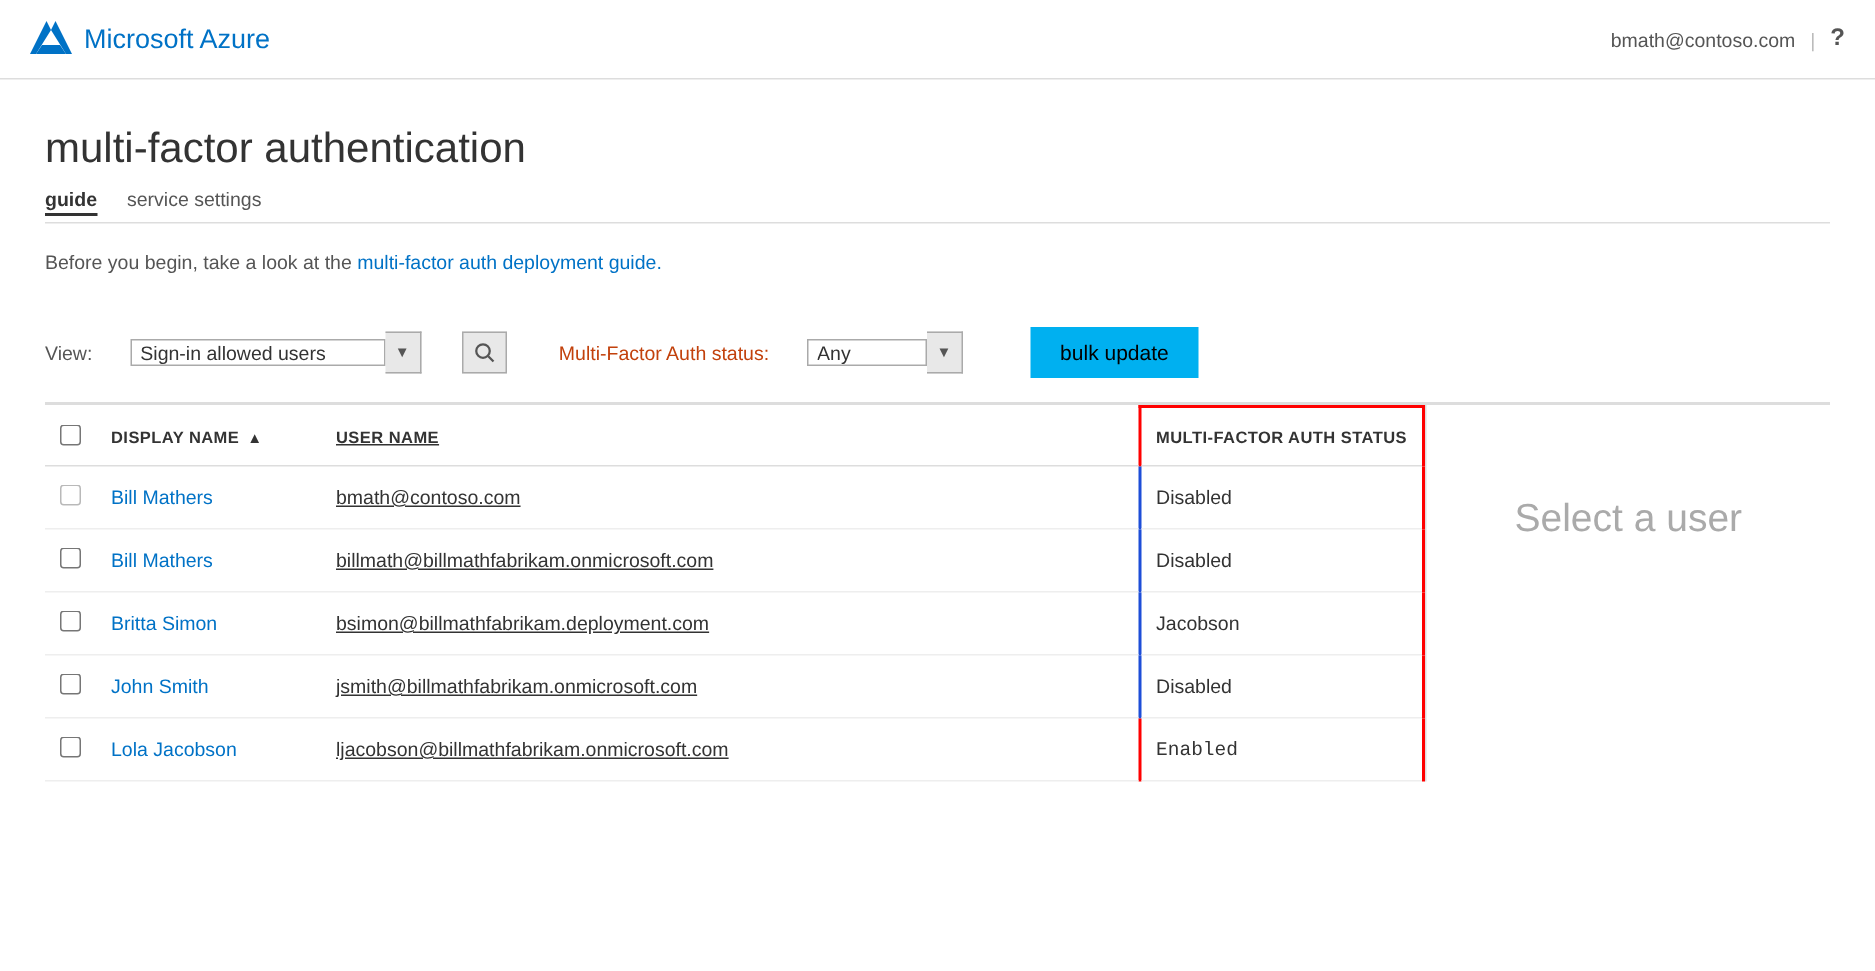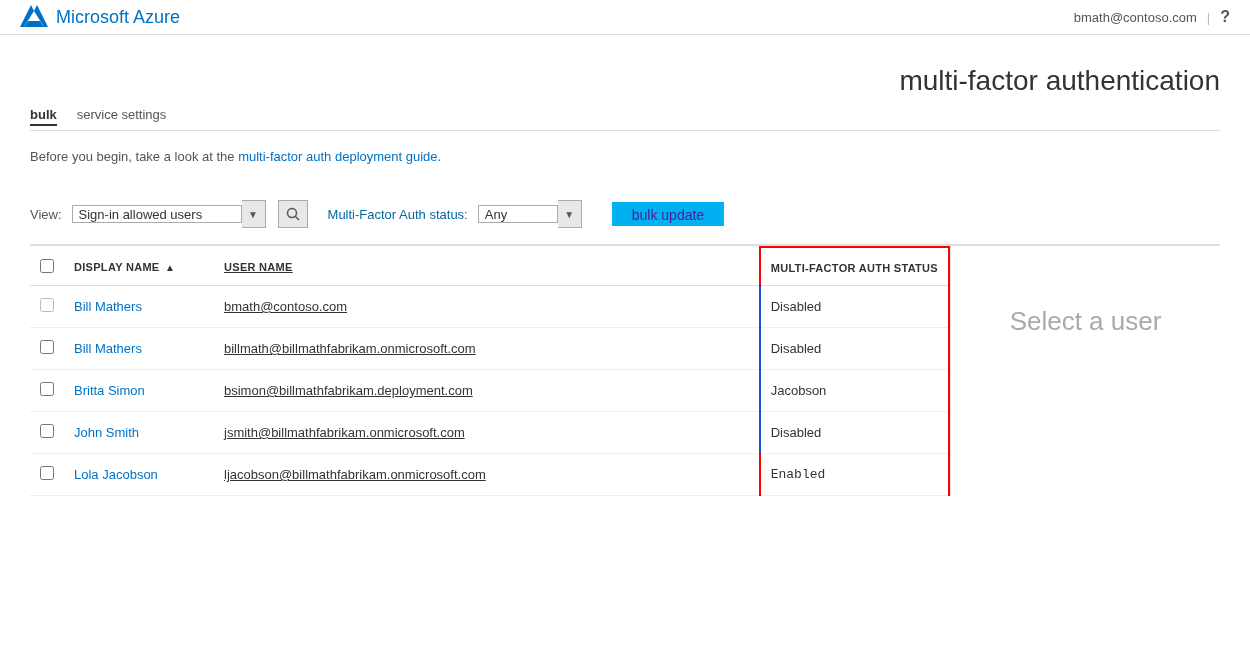--- a/index.html
+++ b/index.html
@@ -11,21 +11,21 @@
       width: 1250px;
       min-height: 647px;
     }
 
     
     .header {
       display: flex;
       align-items: center;
       justify-content: space-between;
       padding: 0 20px;
-      height: 35px;
+      height: 53px;
       background: #fff;
       border-bottom: 1px solid #ddd;
     }
     .header-logo {
       display: flex;
       align-items: center;
       gap: 8px;
     }
     .azure-logo-icon {
       width: 28px;
@@ -56,21 +56,20 @@
     
     .main {
       padding: 30px 30px 20px 30px;
     }
 
     .page-title {
       font-size: 28px;
       font-weight: 300;
       color: #333;
       margin-bottom: 8px;
-      text-align: right;
     }
 
     .tabs {
       display: flex;
       gap: 20px;
       margin-bottom: 18px;
       border-bottom: 1px solid #ddd;
       padding-bottom: 4px;
     }
     .tab {
@@ -93,21 +92,21 @@
     }
     .info-link {
       color: #0072c6;
       text-decoration: none;
     }
 
     
     .filter-bar {
       display: flex;
       align-items: center;
-      gap: 10px;
+      gap: 25px;
       margin-bottom: 16px;
     }
     .filter-label {
       font-size: 13px;
       color: #555;
     }
     .filter-select-wrap {
       display: flex;
       align-items: center;
     }
@@ -141,29 +140,29 @@
       background: #e8e8e8;
       border: 1px solid #aaa;
       display: flex;
       align-items: center;
       justify-content: center;
       cursor: pointer;
       margin-left: 2px;
     }
     .mfa-label {
       font-size: 13px;
-      color: #0369a1;
+      color: #c2410c;
       margin-left: 10px;
     }
     .bulk-update-btn {
       margin-left: 20px;
       background: #00b0f0;
-      color: #4c1d95;
+      color: #000000;
       border: none;
-      height: 24px;
+      height: 34px;
       padding: 5px 20px;
       font-size: 14px;
       cursor: pointer;
       font-weight: 400;
     }
 
     
     .table-container {
       display: flex;
       gap: 0;
@@ -283,21 +282,21 @@
     <span class="help-icon">?</span>
   </div>
 </div>
 
 <div class="main">
 
   <h1 class="page-title">multi-factor authentication</h1>
 
   <div class="tabs">
     <div class="tab active">
-      <span>bulk</span>
+      <span>guide</span>
     </div>
     <div class="tab">
       <span>service settings</span>
     </div>
   </div>
 
   <p class="info-text">
     <span>Before you begin, take a look at the </span><a class="info-link" href="#">multi-factor auth deployment guide.</a>
   </p>
 

